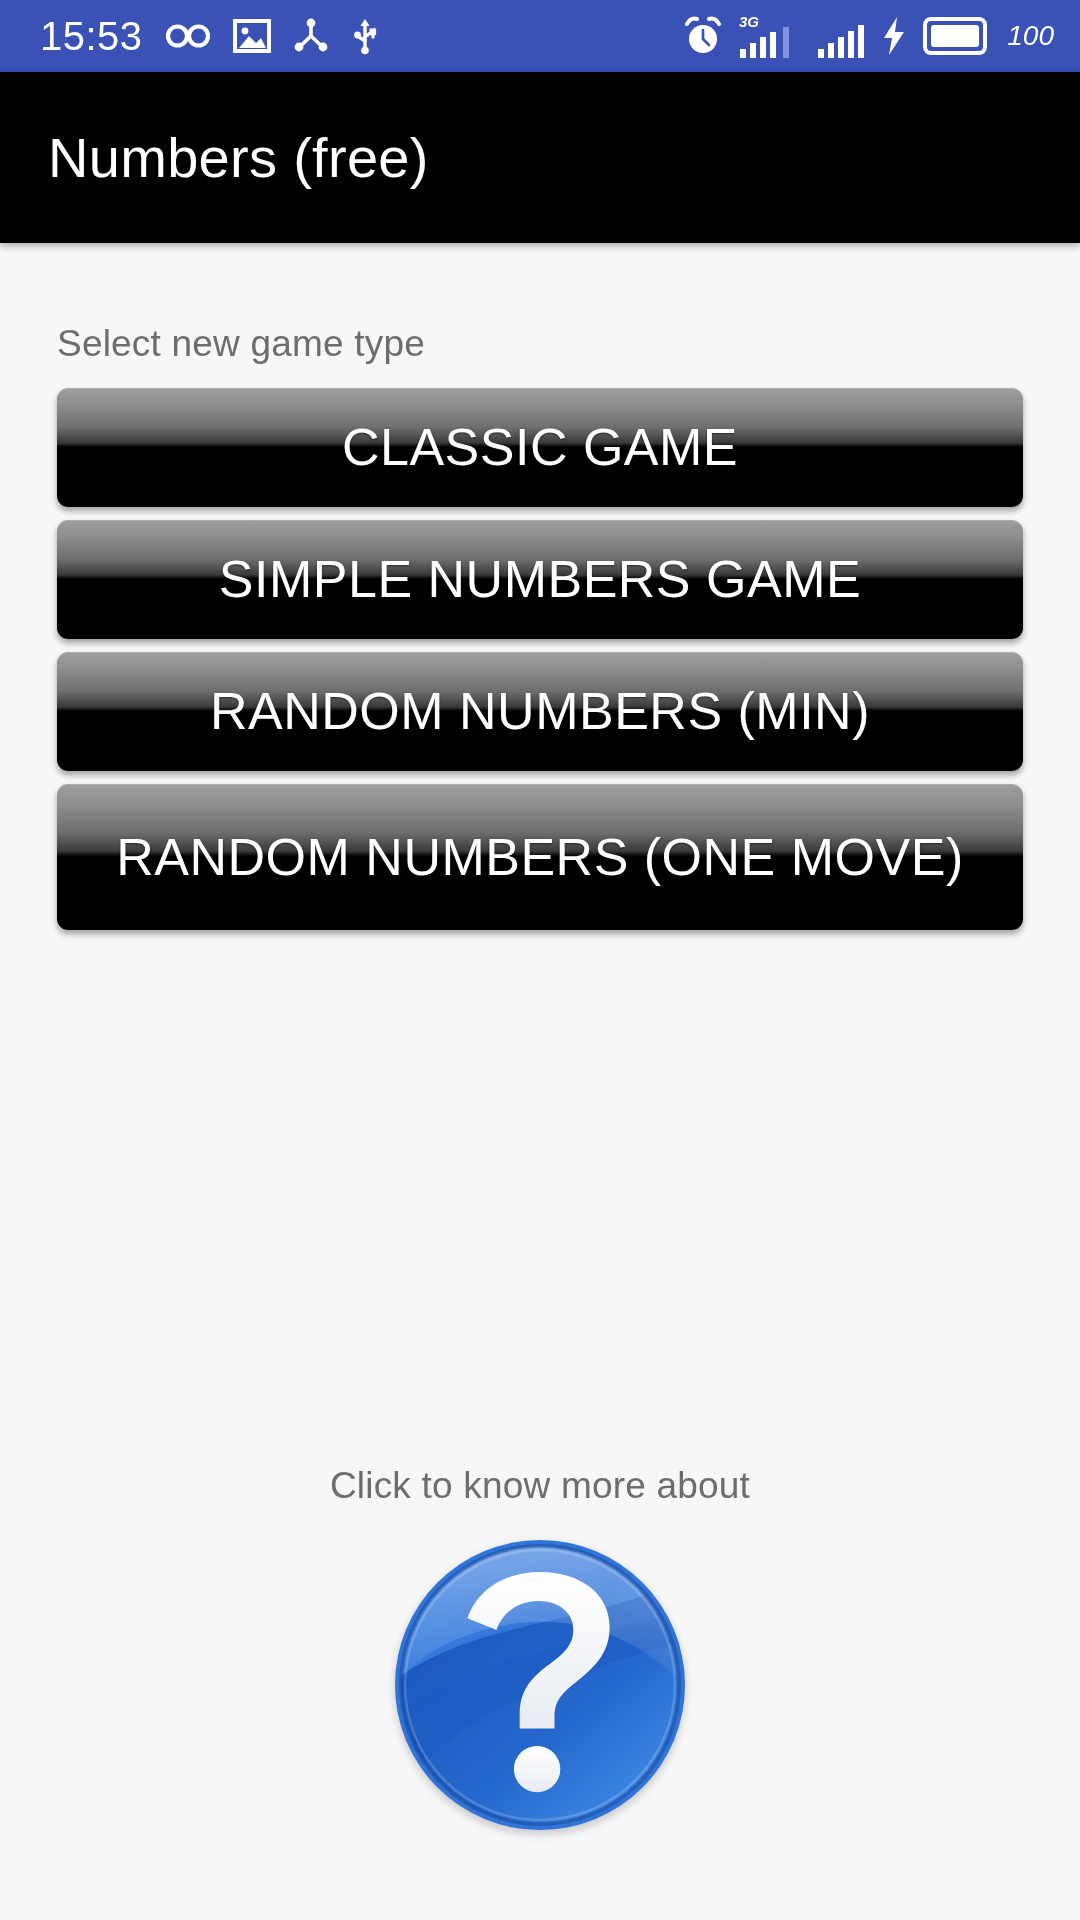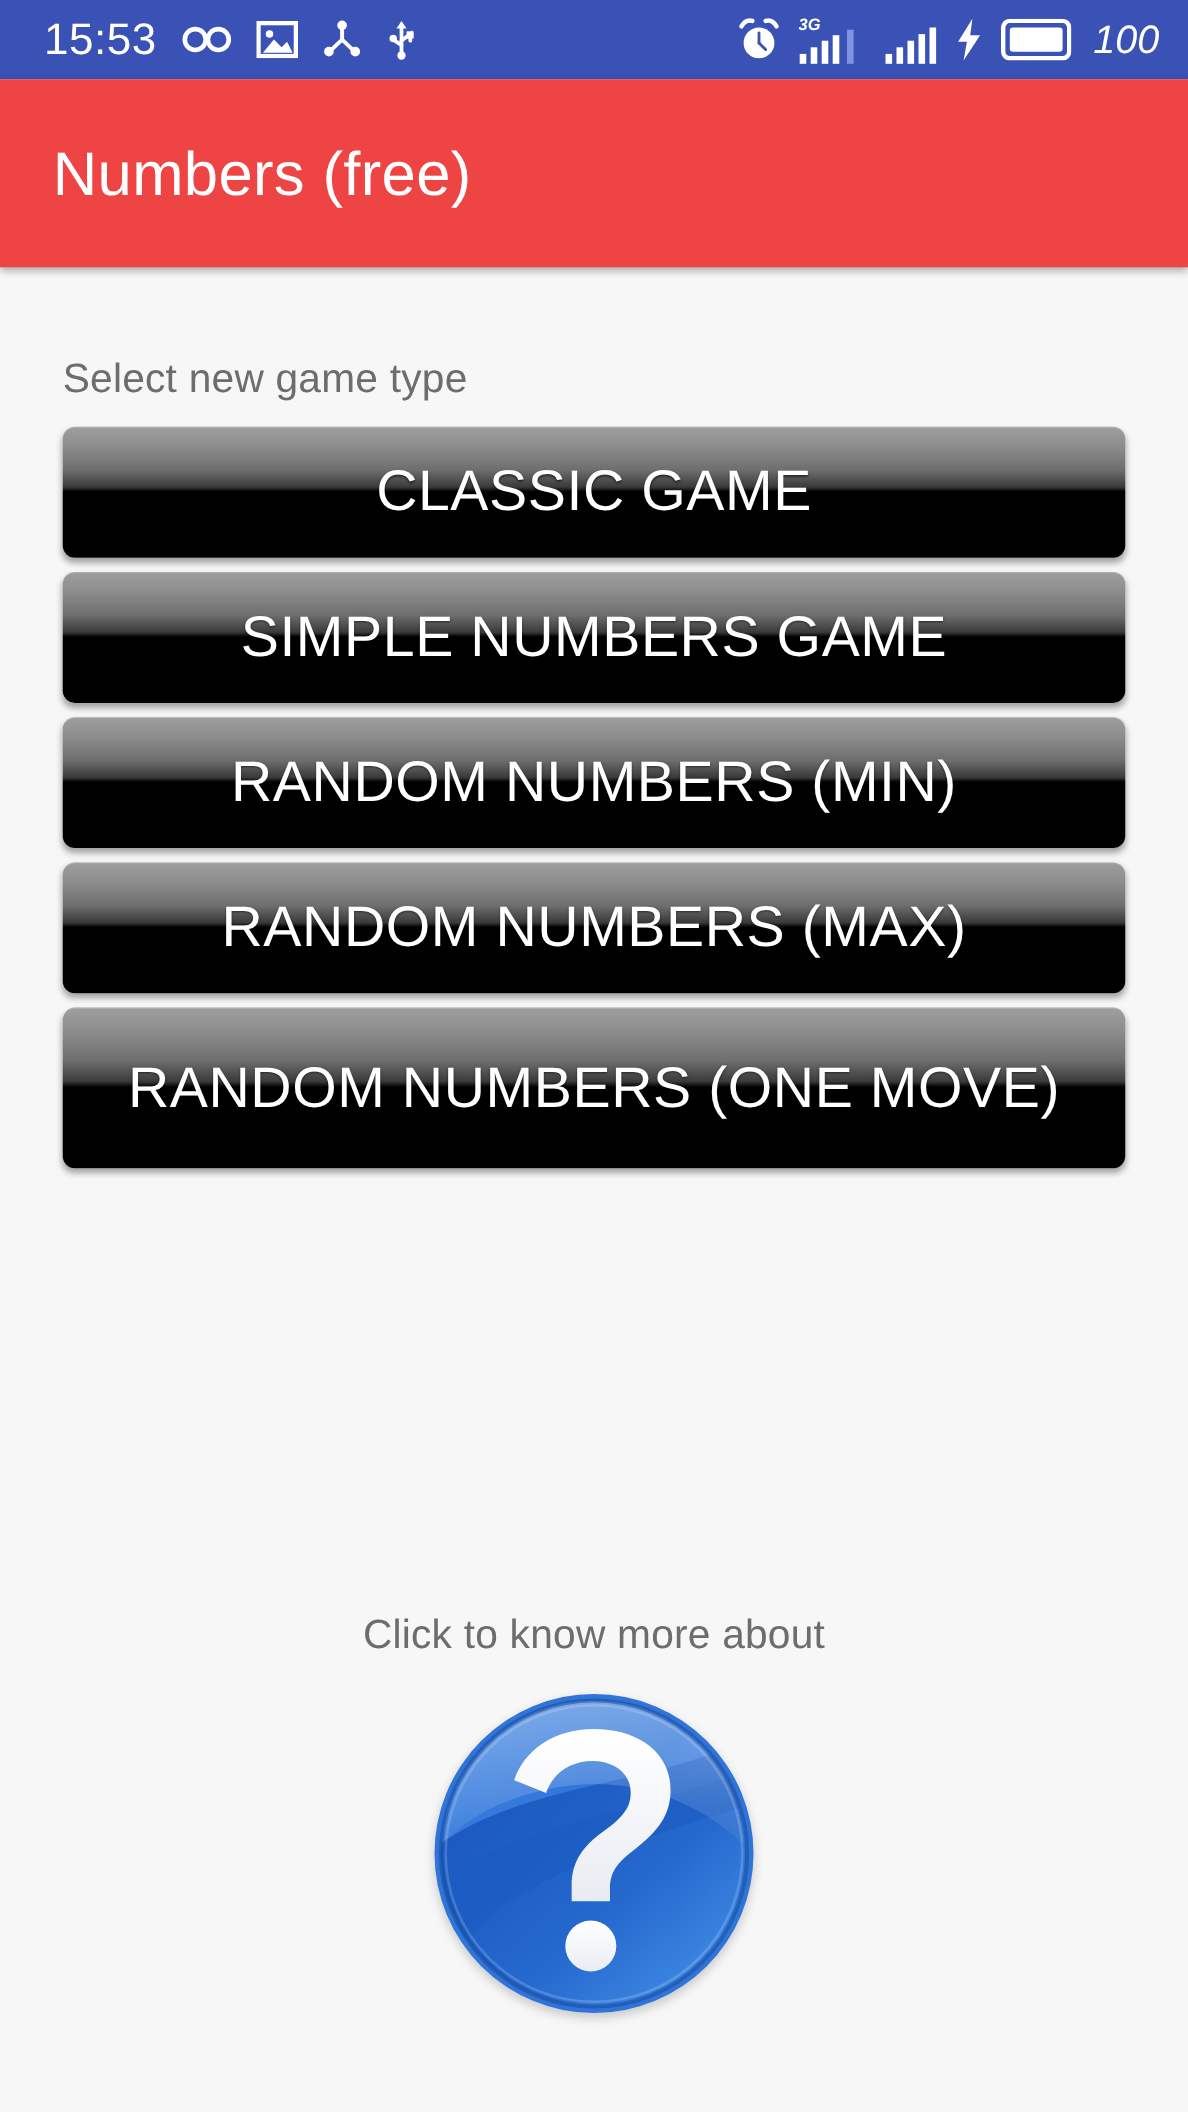--- a/index.html
+++ b/index.html
@@ -20,28 +20,28 @@
   .statusbar {
     height:72px; flex:0 0 72px;
     background:#3a51b5;
     display:flex; align-items:center;
     padding:0 26px 0 40px;
     color:#ffffff;
   }
   .sb-left { display:flex; align-items:center; gap:22px; }
   .sb-right { display:flex; align-items:center; gap:16px; margin-left:auto;font-style:italic; }
   .sb-clock { font-size:40px; letter-spacing:0.5px; line-height:1; font-weight:400; }
-  .sb-batt-pct { font-size:36px; line-height:1; font-weight:400; margin-left:4px; }
+  .sb-batt-pct { font-size:28px; line-height:1; font-weight:400; margin-left:4px; }
   .sb-icon { display:flex; align-items:center; justify-content:center; }
   .sb-icon svg { display:block; }
 
   
   .appbar {
     flex:0 0 171px; height:171px;
-    background:#ef4444;
+    background:#000000;
     display:flex; align-items:center;
     padding:0 48px;
     box-shadow:0 3px 7px rgba(0,0,0,0.30);
     position:relative; z-index:5;
   }
   .appbar-title {
     color:#ffffff;
     font-size:56px;
     font-weight:400;
     letter-spacing:0.3px;
@@ -245,23 +245,20 @@
 
     <div class="btn-list">
       <button class="game-btn h1">
         <span class="btn-label">CLASSIC GAME</span>
       </button>
       <button class="game-btn h1">
         <span class="btn-label">SIMPLE NUMBERS GAME</span>
       </button>
       <button class="game-btn h1">
         <span class="btn-label">RANDOM NUMBERS (MIN)</span>
-      </button>
-      <button class="game-btn h1">
-        <span class="btn-label">RANDOM NUMBERS (MAX)</span>
       </button>
       <button class="game-btn h2">
         <span class="btn-label">RANDOM NUMBERS (ONE MOVE)</span>
       </button>
     </div>
 
     <div class="footer">
       <div class="help-text">Click to know more about</div>
 
       <div class="help-icon">

